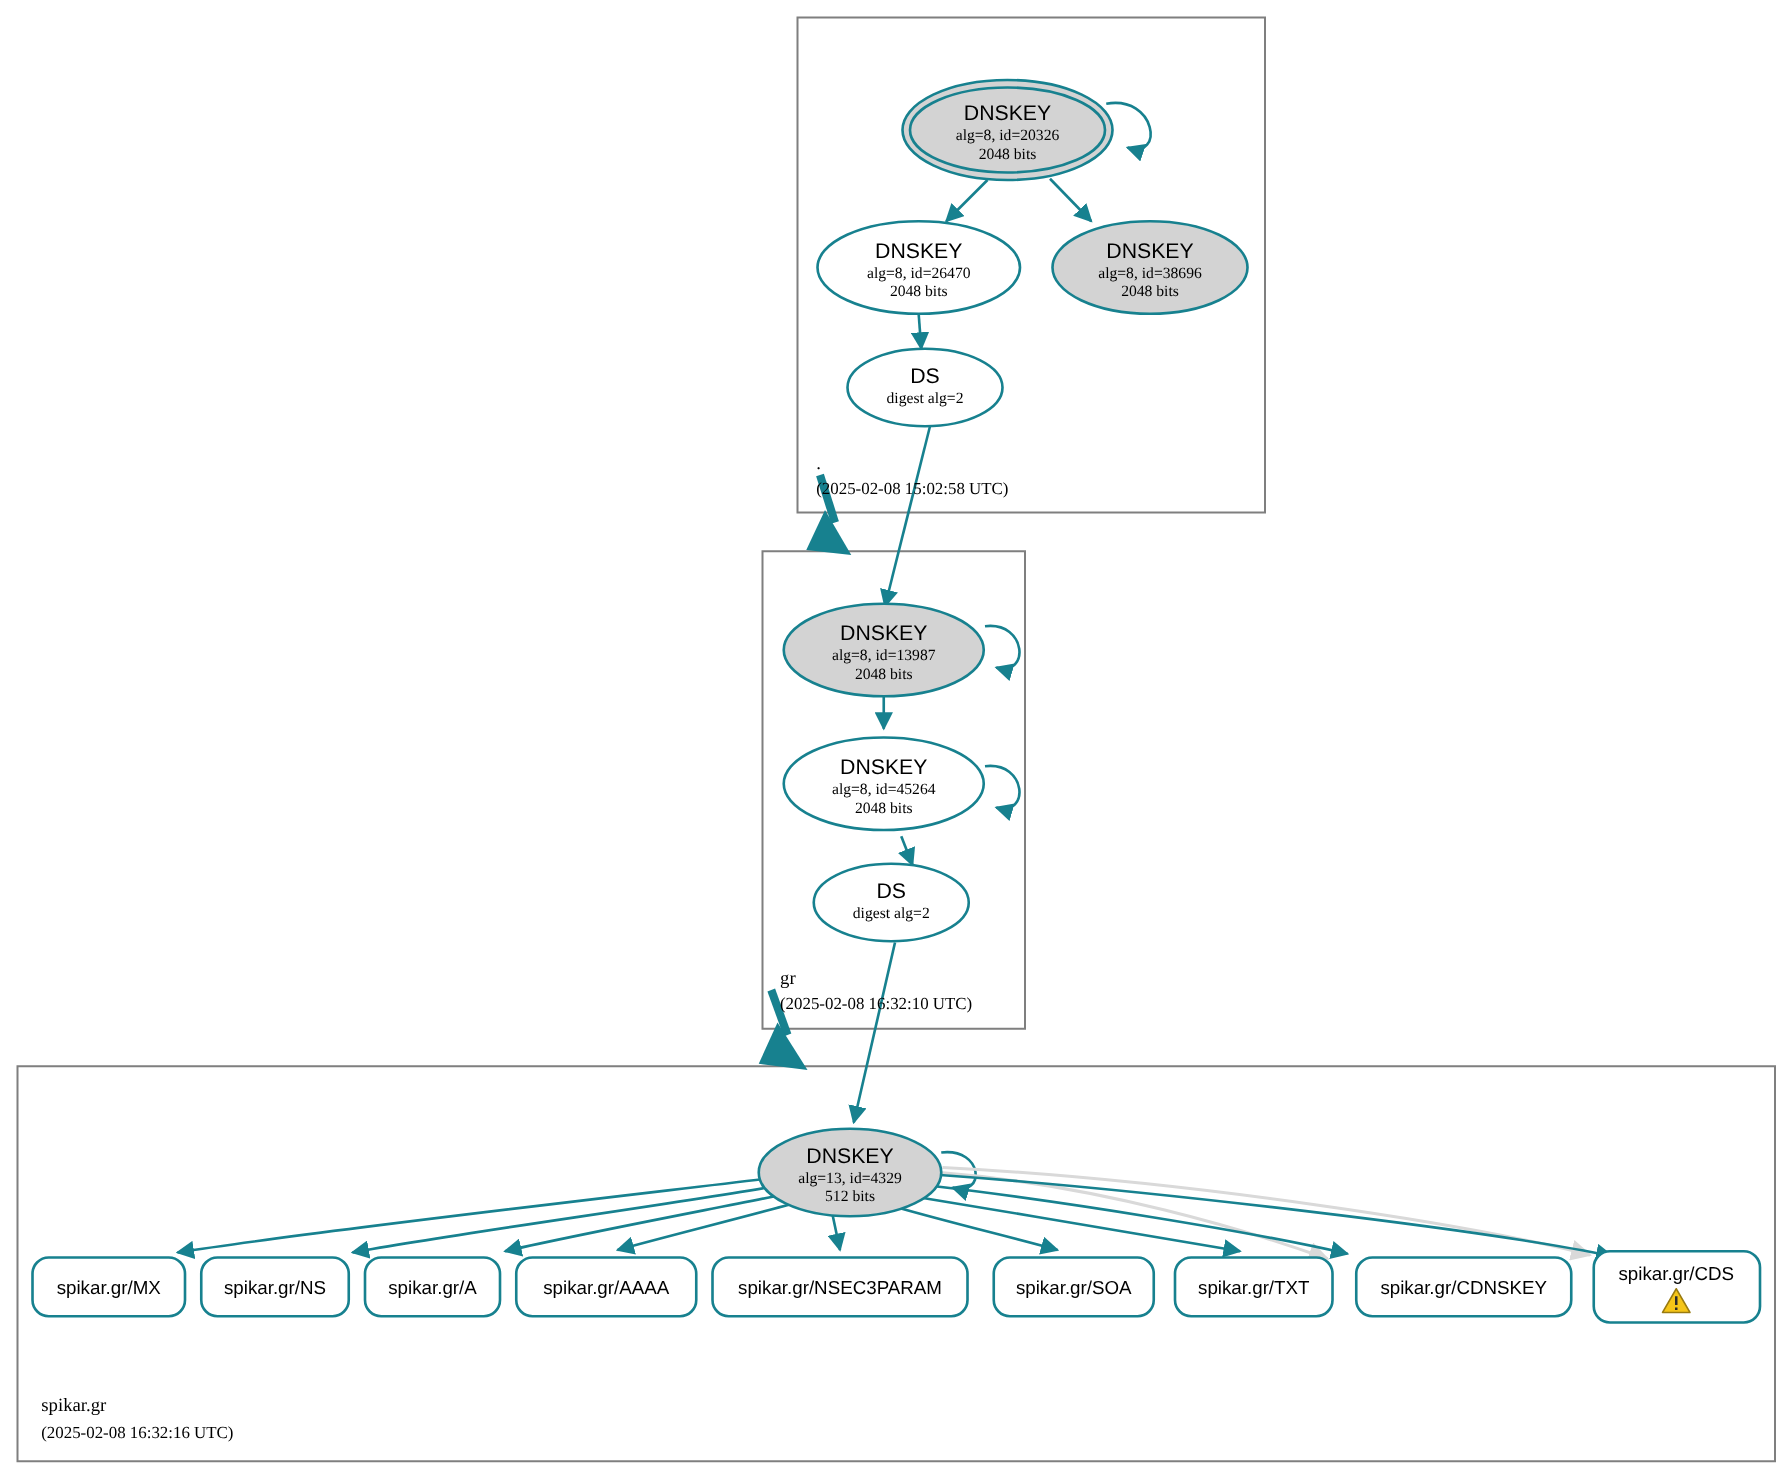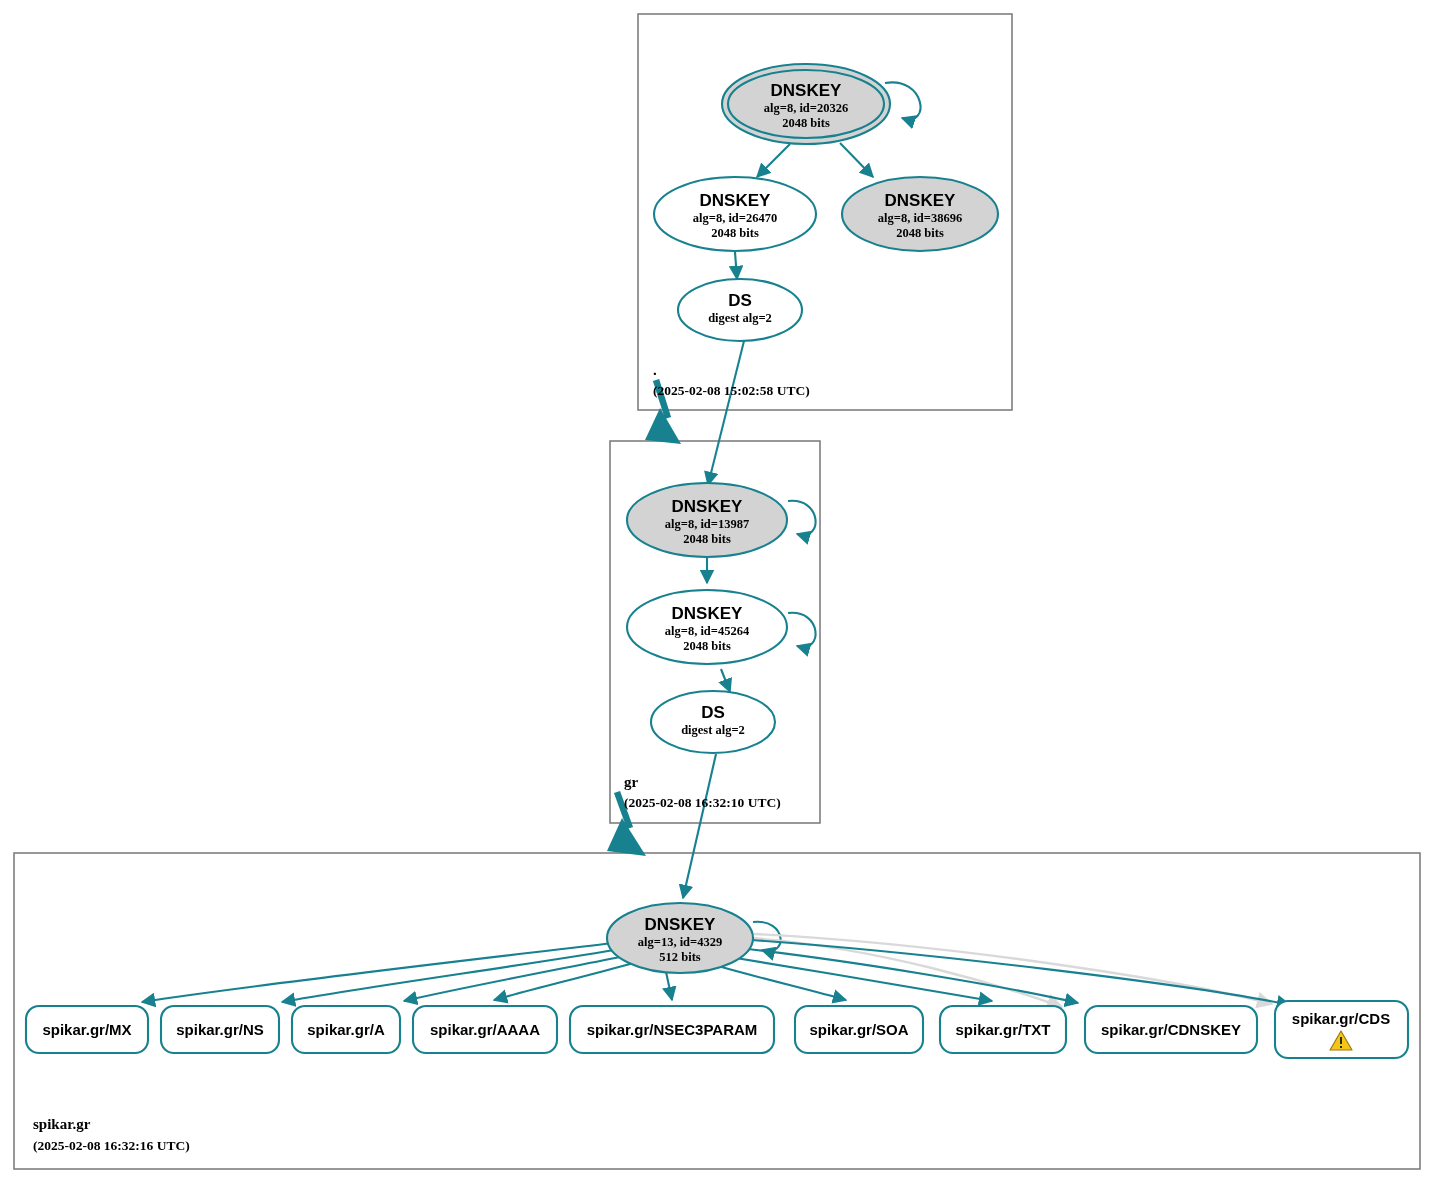--- a/index.html
+++ b/index.html
@@ -12,21 +12,20 @@
     width: 1433px;
     height: 1183px;
     position: relative;
     overflow: hidden;
   }
   #stage {
     position: absolute;
     left: 0; top: 0;
     width: 1433px;
     height: 1183px;
-    font-weight: bold;
   }
   svg#graph {
     position: absolute;
     left: 0; top: 0;
     width: 1433px;
     height: 1183px;
   }
   .zone-box {
     fill: none;
     stroke: #7f7f7f;

